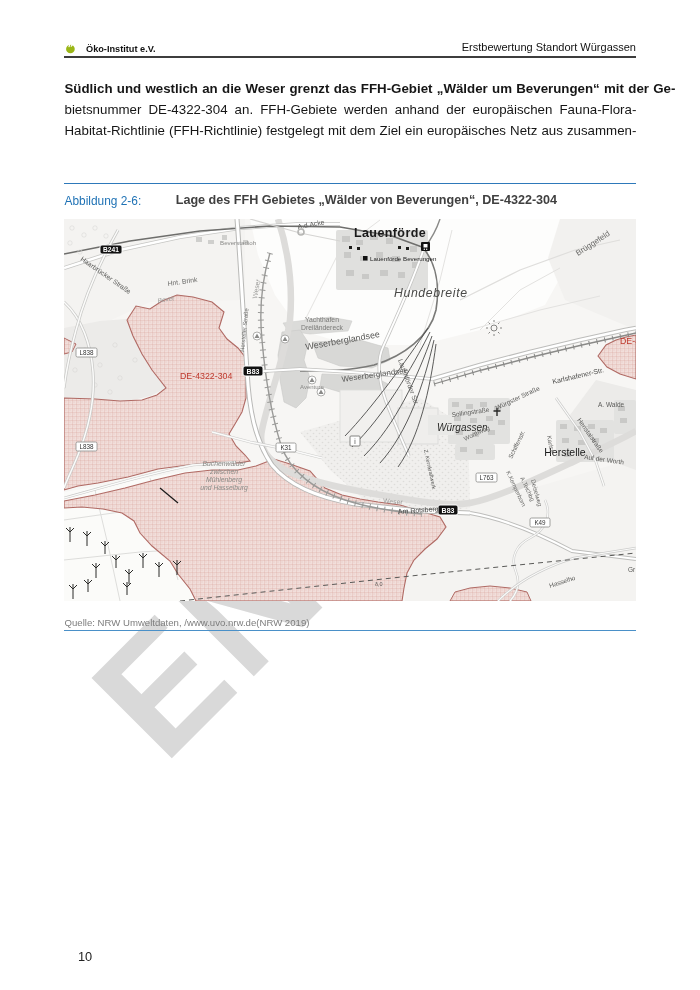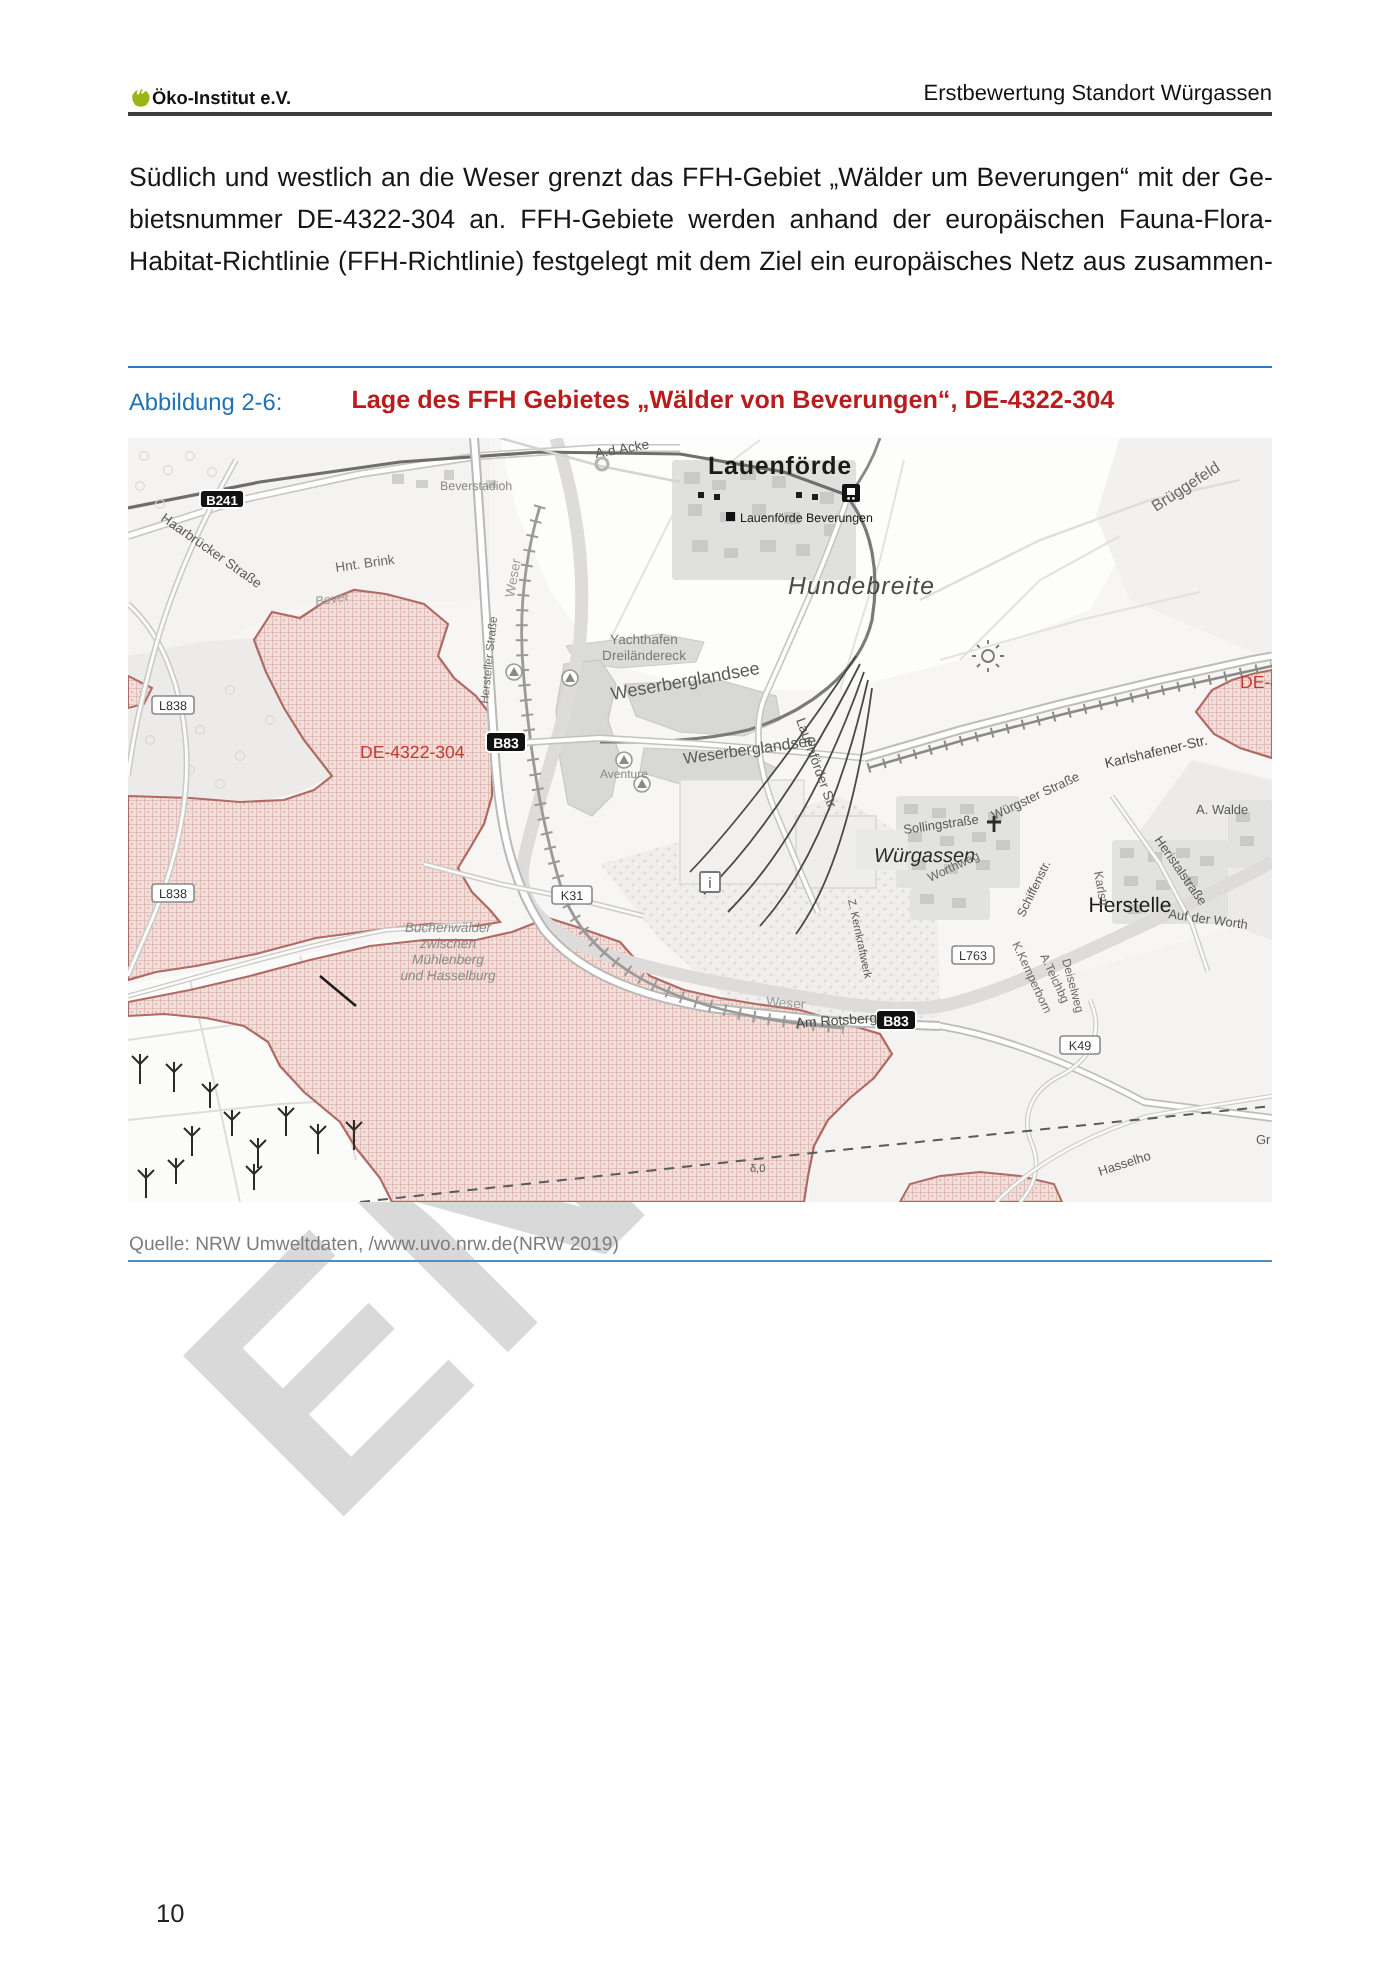--- a/index.html
+++ b/index.html
@@ -16,36 +16,36 @@
   <text x="0" y="0" transform="translate(164,766) rotate(-45)" font-family="Liberation Sans, sans-serif" font-size="165" font-weight="bold" fill="#d9d9d9" letter-spacing="6">ENTWURF</text>
 </svg>
 </div>
 
 <svg class="abs" style="left:66.3px;top:44.2px;z-index:3;" width="10" height="10" viewBox="0 0 12 11">
   <circle cx="5.3" cy="5.5" r="5.2" fill="#9ab616"></circle>
   <rect x="3.4" y="-1.5" width="1.6" height="5" rx="0.8" fill="#ffffff" transform="rotate(18 4.2 1)"></rect>
   <rect x="6.6" y="-1.8" width="1.6" height="5" rx="0.8" fill="#ffffff" transform="rotate(38 7.4 0.7)"></rect>
 </svg>
 
-<div class="abs" style="left:76px;top:44px;z-index:3;font-size:9.2px;line-height:10px;font-weight:bold;color:#111;">Öko-Institut e.V.</div>
+<div class="abs" style="left:86px;top:44px;z-index:3;font-size:9.2px;line-height:10px;font-weight:bold;color:#111;">Öko-Institut e.V.</div>
 
 <div class="abs" style="left:336px;top:41.2px;width:300px;z-index:3;font-size:11px;line-height:12px;color:#111;text-align:right;">Erstbewertung Standort Würgassen</div>
 
 <div class="abs" style="left:64px;top:56.4px;width:572px;height:1.4px;background:#3d3d3d;z-index:3;"></div>
 
 <div class="abs" style="left:64.5px;top:77.5px;width:575px;z-index:3;font-size:13.3px;line-height:21px;color:#161616;white-space:nowrap;">
-  <div style="word-spacing:0.59px;">Südlich und westlich an die Weser grenzt das FFH-Gebiet „Wälder um Beverungen“ mit der Ge-</div>
+  <div style="word-spacing:0.59px;font-weight:bold;">Südlich und westlich an die Weser grenzt das FFH-Gebiet „Wälder um Beverungen“ mit der Ge-</div>
   <div style="word-spacing:3.39px;">bietsnummer DE-4322-304 an. FFH-Gebiete werden anhand der europäischen Fauna-Flora-</div>
   <div style="word-spacing:0.36px;">Habitat-Richtlinie (FFH-Richtlinie) festgelegt mit dem Ziel ein europäisches Netz aus zusammen-</div>
 </div>
 
 <div class="abs" style="left:64px;top:183px;width:572px;height:1.2px;background:#2e79ba;z-index:3;"></div>
 
 <div class="abs" style="left:64.5px;top:193.6px;z-index:3;font-size:11.9px;font-weight:normal;color:#1f72b5;">Abbildung 2-6:</div>
-<div class="abs" style="left:175.7px;top:193.2px;z-index:3;font-size:12.6px;font-weight:bold;color:#b91c1c;">Lage des FFH Gebietes „Wälder von Beverungen“, DE-4322-304</div>
+<div class="abs" style="left:175.7px;top:193.2px;z-index:3;font-size:12.6px;font-weight:bold;color:#404040;">Lage des FFH Gebietes „Wälder von Beverungen“, DE-4322-304</div>
 
 <svg class="abs" style="left:64px;top:219px;z-index:2;background:#f7f6f4;" width="572" height="382" viewBox="64 219 572 382">
 <defs>
   <pattern id="ffh" width="4" height="4" patternUnits="userSpaceOnUse">
     <rect width="4" height="4" fill="#f1deda"></rect>
     <path d="M0,0 L4,0 M0,0 L0,4" stroke="#d9a59d" stroke-width="0.6" fill="none"></path>
     <circle cx="2" cy="2" r="0.45" fill="#ddaca5"></circle>
   </pattern>
   <pattern id="forest" width="6" height="6" patternUnits="userSpaceOnUse">
     <rect width="6" height="6" fill="#f0efed"></rect>

